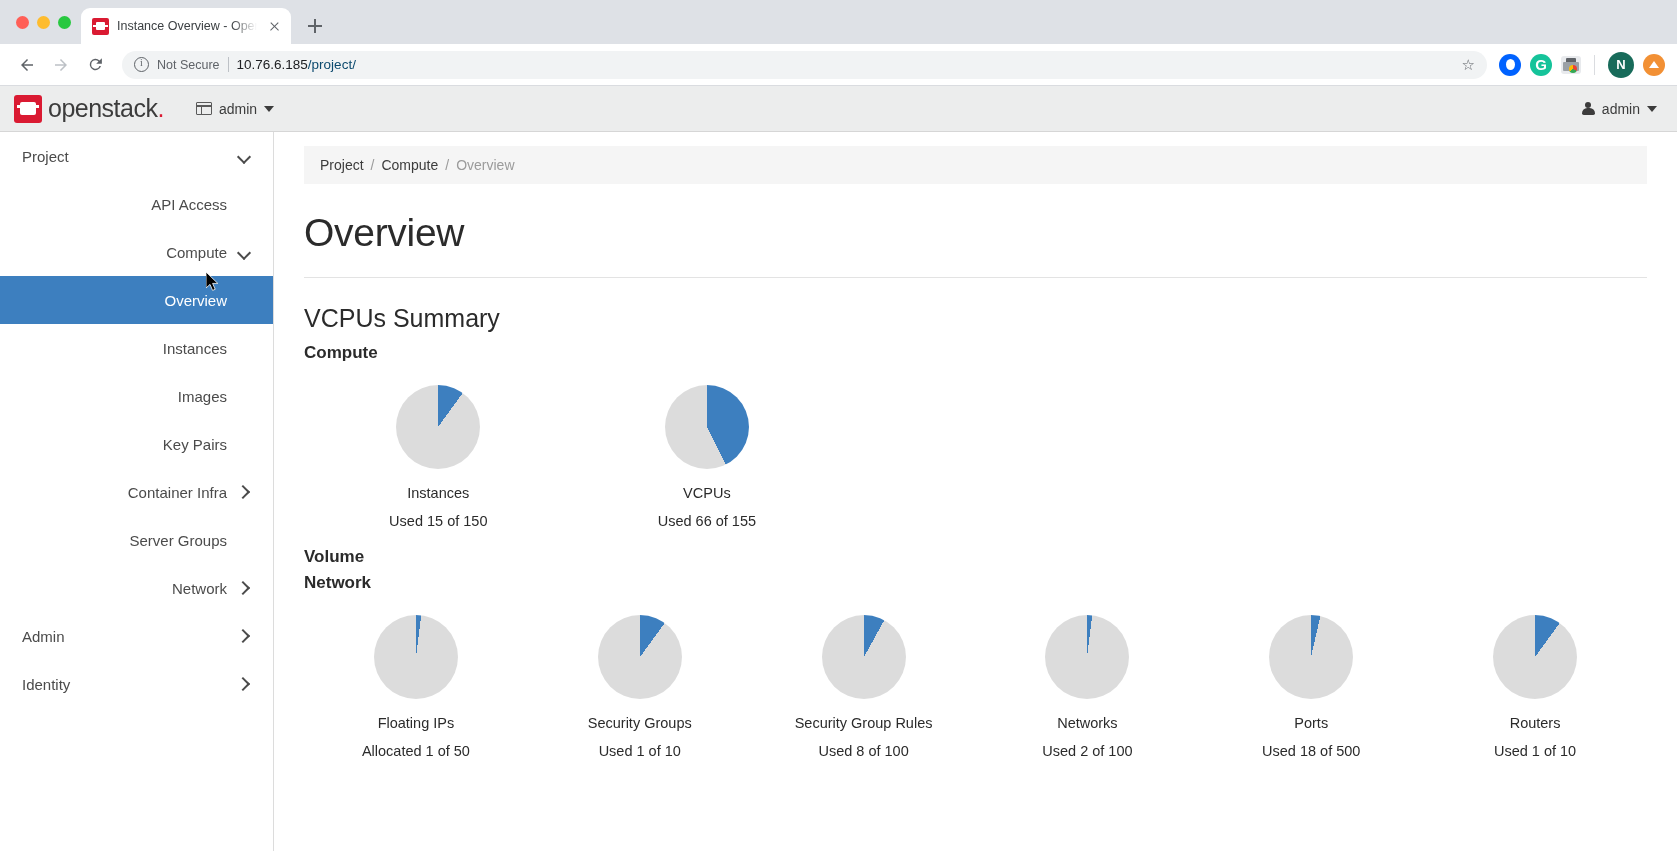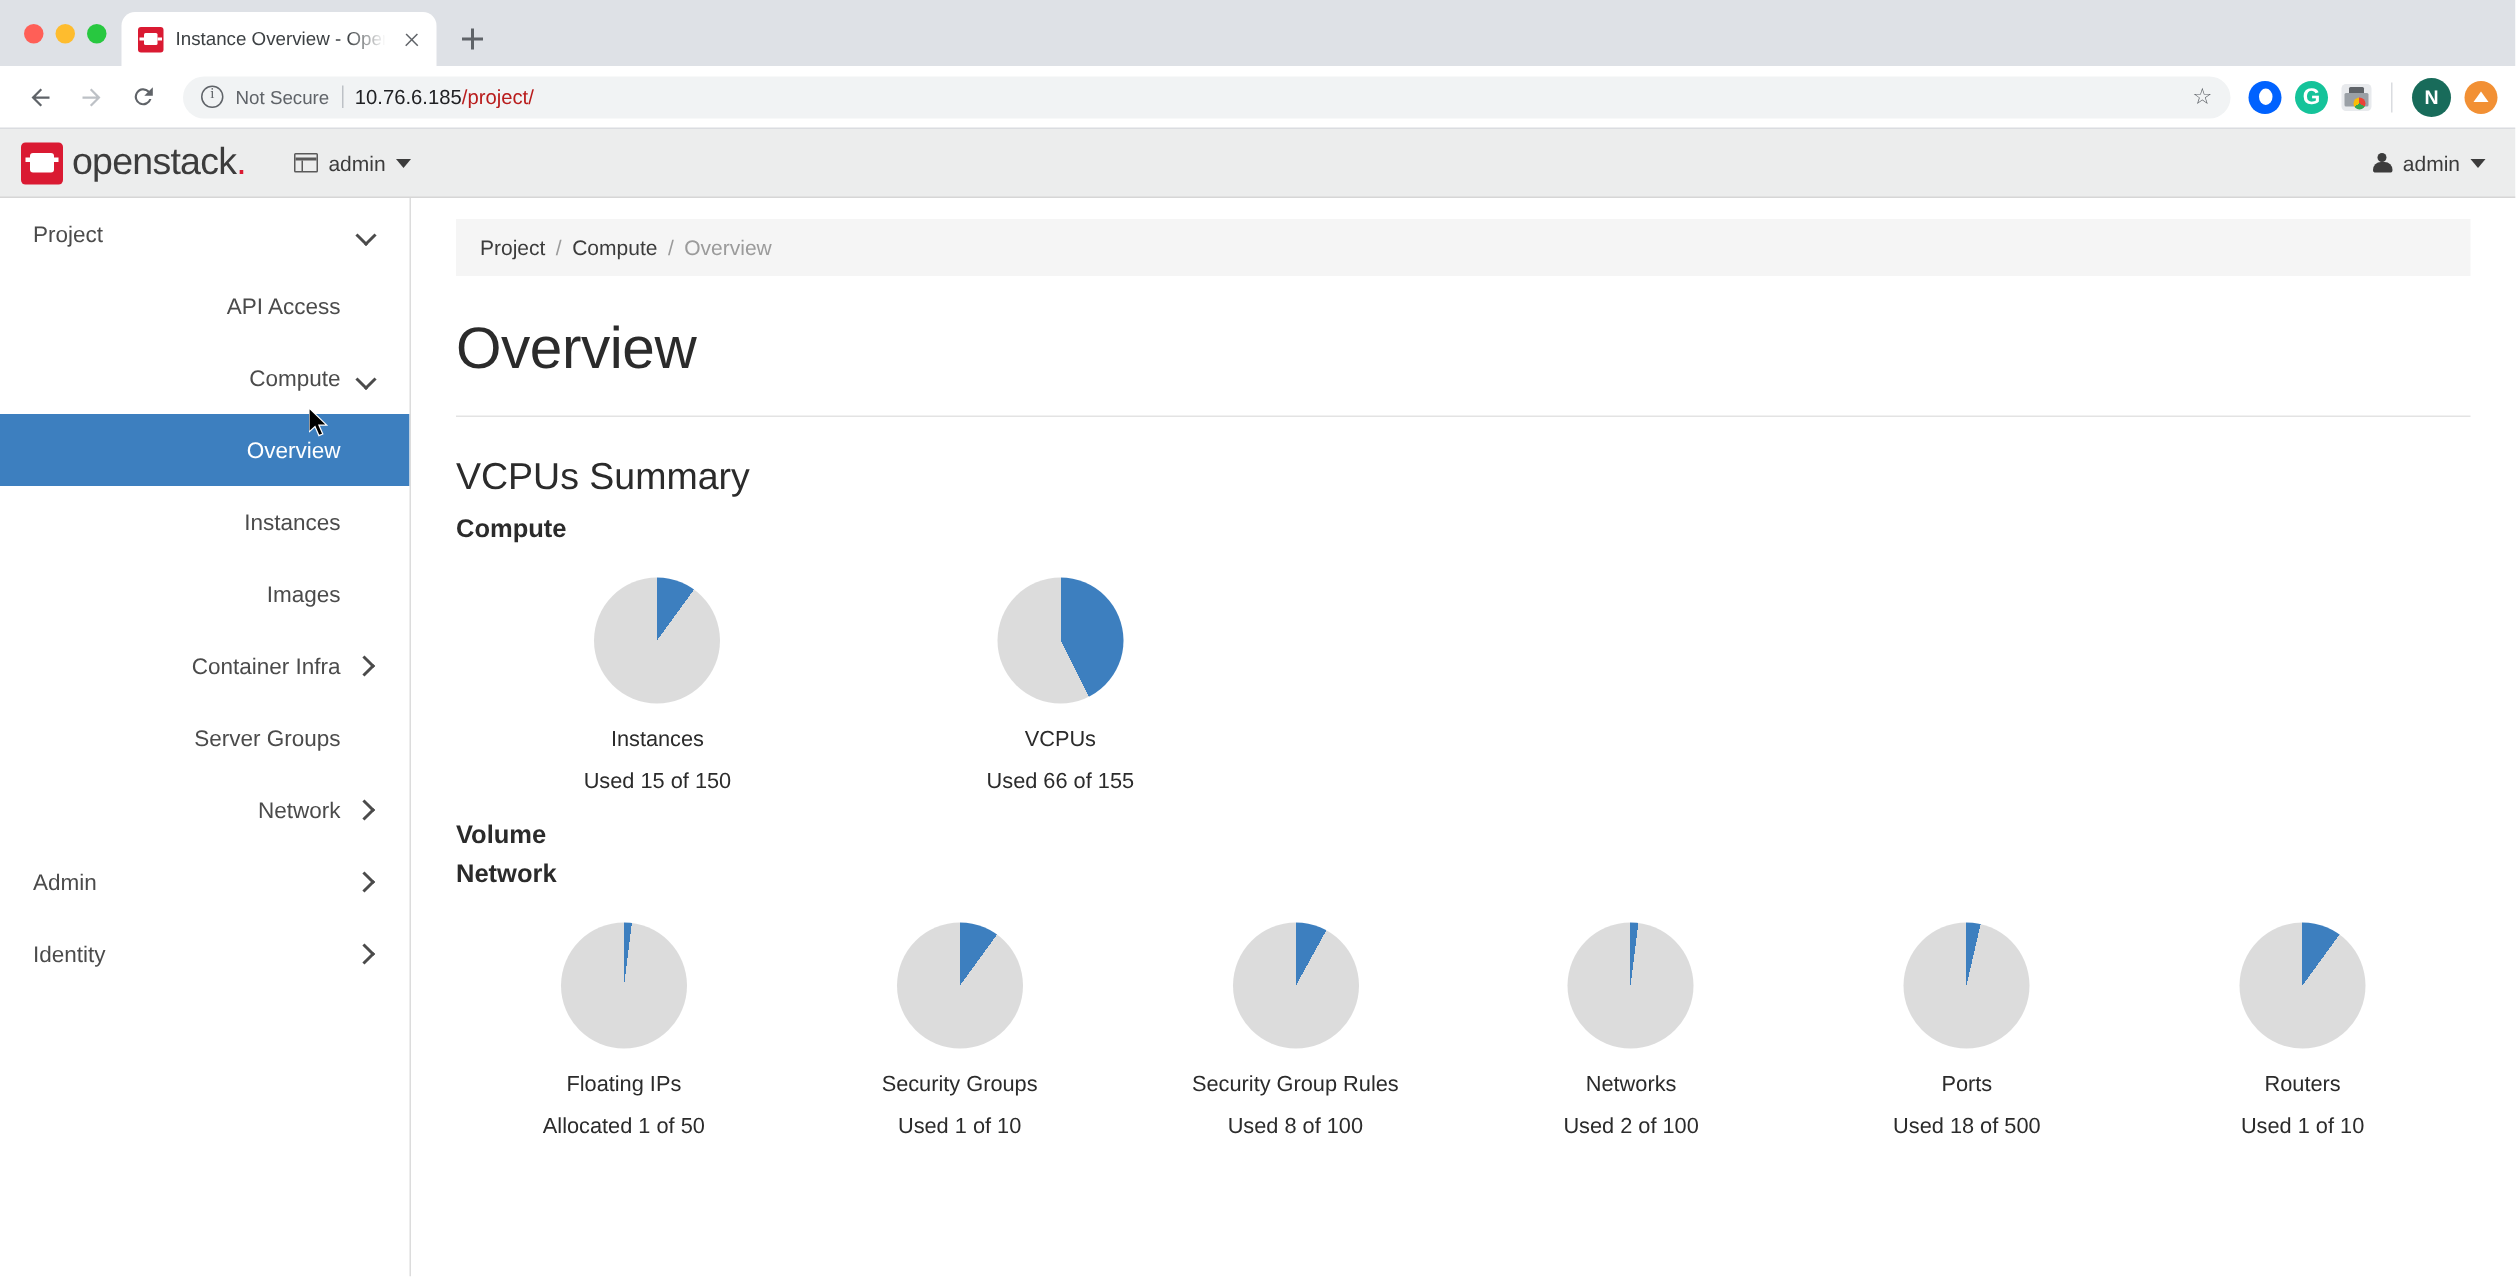--- a/index.html
+++ b/index.html
@@ -162,21 +162,21 @@
   .omnibox-divider {
     width: 1px; height: 15px;
     background: #bdc1c6;
   }
   .url-text {
     font-size: 13.5px;
     color: #202124;
     white-space: nowrap;
     overflow: hidden;
   }
-  .url-text .dim { color: #b91c1c; }
+  .url-text .dim { color: #0c4a6e; }
   .star-icon {
     font-size: 15px; color: #5f6368;
     cursor: pointer; flex: 0 0 auto;
     line-height: 1;
   }
   .ext-icons { display: flex; align-items: center; gap: 9px; flex: 0 0 auto; }
   .ext {
     width: 22px; height: 22px;
     border-radius: 50%;
     display: flex; align-items: center; justify-content: center;
@@ -555,20 +555,24 @@
         <div class="nav-item level-2 active">
           <span class="lbl">Overview</span>
           <span class="chev spacer"></span>
         </div>
         <div class="nav-item level-2">
           <span class="lbl">Instances</span>
           <span class="chev spacer"></span>
         </div>
         <div class="nav-item level-2">
           <span class="lbl">Images</span>
+          <span class="chev spacer"></span>
+        </div>
+        <div class="nav-item level-2">
+          <span class="lbl">Key Pairs</span>
           <span class="chev spacer"></span>
         </div>
         <div class="nav-item level-1">
           <span class="lbl">Container Infra</span>
           <span class="chev right"></span>
         </div>
         <div class="nav-item level-2">
           <span class="lbl">Server Groups</span>
           <span class="chev spacer"></span>
         </div>

